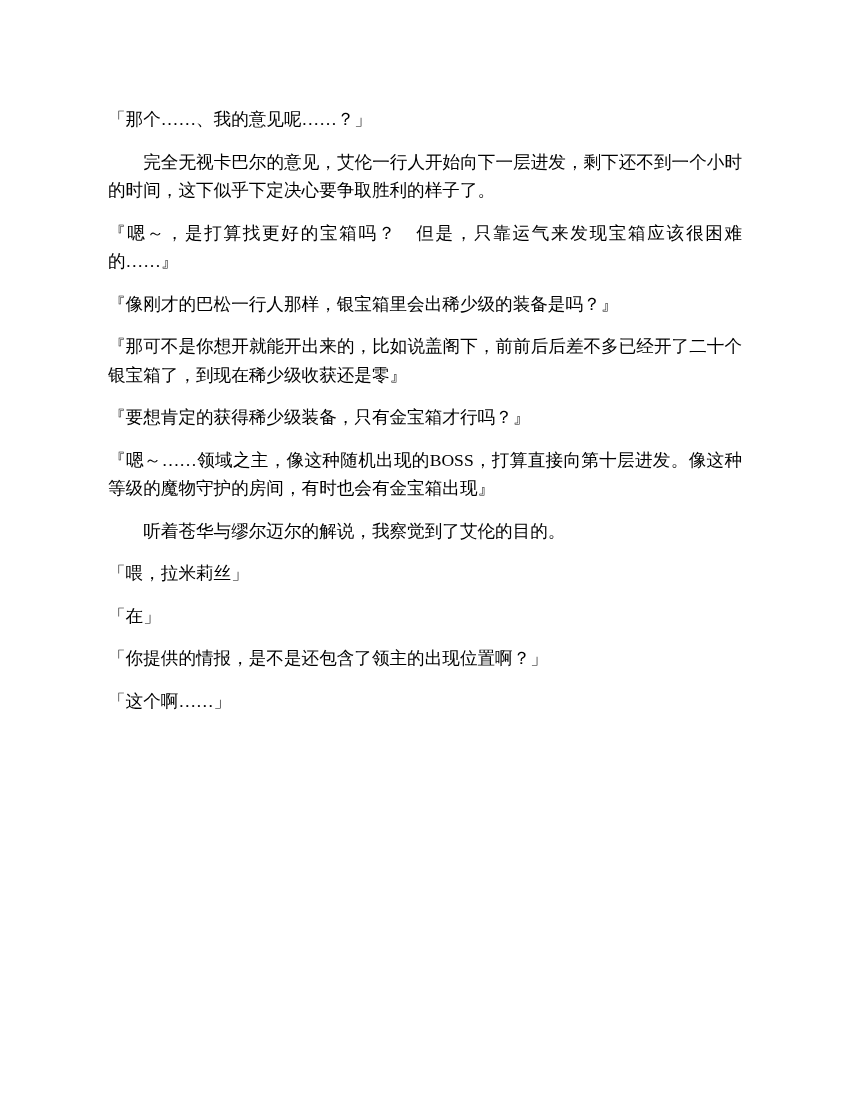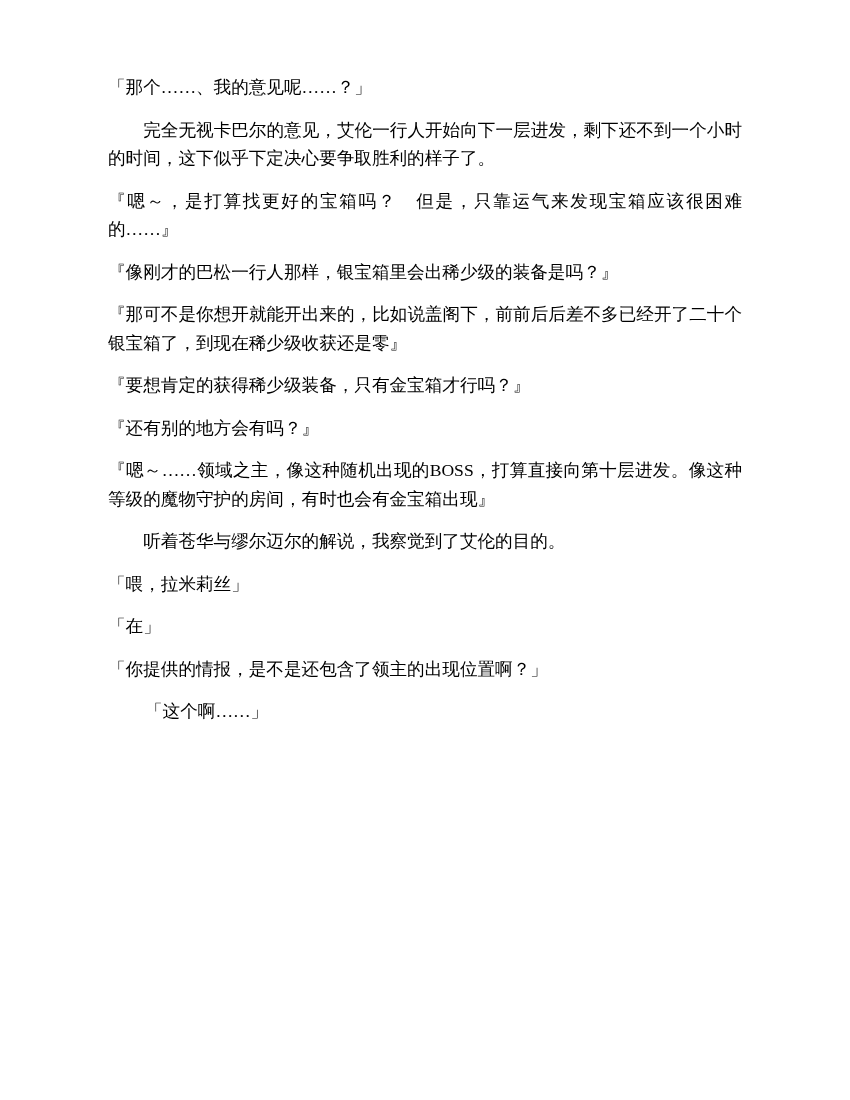--- a/index.html
+++ b/index.html
@@ -11,53 +11,51 @@
     width: 850px;
     height: 1100px;
     font-family: "Liberation Serif", "DejaVu Serif", serif;
     color: #000000;
     overflow: hidden;
   }
   .page {
     width: 850px;
     height: 1100px;
     box-sizing: border-box;
-    padding: 73px 108px 40px 108px;
+    padding: 105px 108px 40px 108px;
     position: relative;
   }
   .doc-body {
     font-size: 17.6px;
     line-height: 1.62;
     text-align: justify;
     text-justify: inter-ideograph;
   }
   p.para {
     margin: 0 0 14px 0;
     text-indent: 0;
   }
   p.para.indent {
     text-indent: 2em;
   }
   p.para:last-child {
     margin-bottom: 0;
-    margin-left: 37px;
   }
 </style>
 </head>
 <body>
 
 <div class="page">
   <div class="doc-body">
     <p class="para">「那个……、我的意见呢……？」</p>
     <p class="para indent">完全无视卡巴尔的意见，艾伦一行人开始向下一层进发，剩下还不到一个小时的时间，这下似乎下定决心要争取胜利的样子了。</p>
     <p class="para">『嗯～，是打算找更好的宝箱吗？　但是，只靠运气来发现宝箱应该很困难的……』</p>
     <p class="para">『像刚才的巴松一行人那样，银宝箱里会出稀少级的装备是吗？』</p>
     <p class="para">『那可不是你想开就能开出来的，比如说盖阁下，前前后后差不多已经开了二十个银宝箱了，到现在稀少级收获还是零』</p>
     <p class="para">『要想肯定的获得稀少级装备，只有金宝箱才行吗？』</p>
-    <p class="para">『还有别的地方会有吗？』</p>
     <p class="para">『嗯～……领域之主，像这种随机出现的BOSS，打算直接向第十层进发。像这种等级的魔物守护的房间，有时也会有金宝箱出现』</p>
     <p class="para indent">听着苍华与缪尔迈尔的解说，我察觉到了艾伦的目的。</p>
     <p class="para">「喂，拉米莉丝」</p>
     <p class="para">「在」</p>
     <p class="para">「你提供的情报，是不是还包含了领主的出现位置啊？」</p>
     <p class="para">「这个啊……」</p>
   </div>
 </div>
 
 </body></html>

